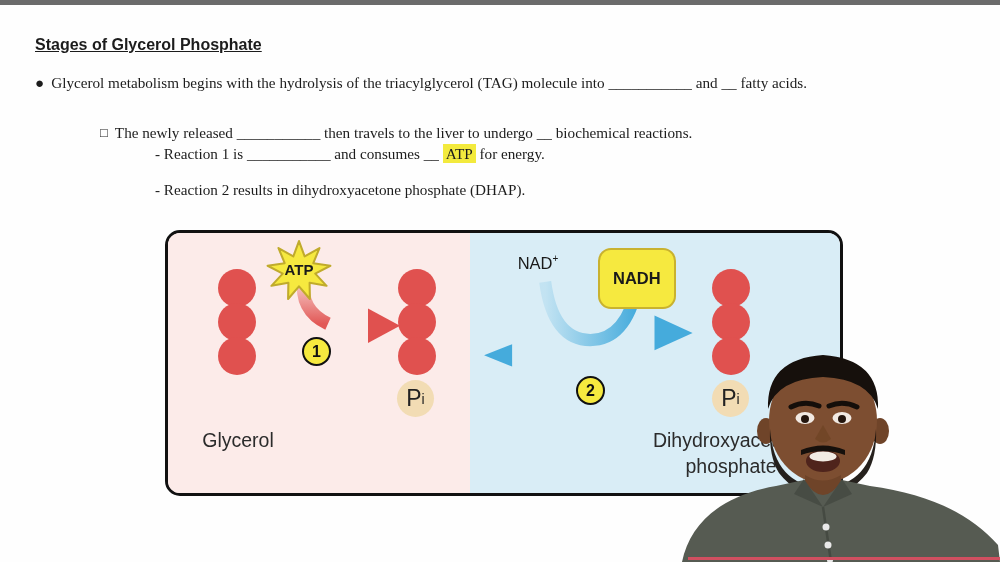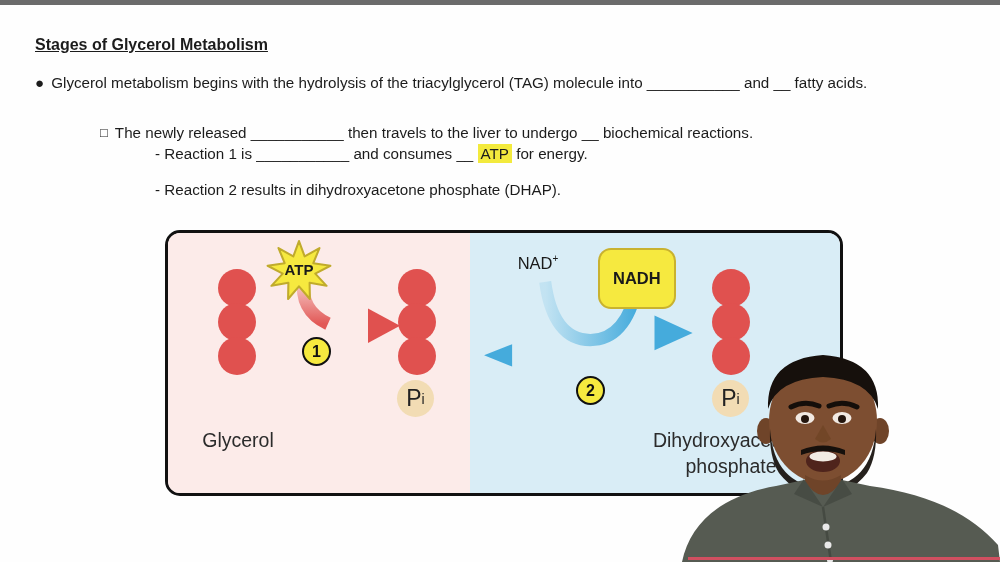--- a/index.html
+++ b/index.html
@@ -12,21 +12,21 @@
     overflow: hidden;
   }
   .topbar {
     position: absolute; left: 0; top: 0; width: 1000px; height: 5px;
     background: var(--topbar, #6b6b6b);
   }
   .slide-title {
     position: absolute; left: 35px; top: 36px;
     font-size: 16px; font-weight: bold; text-decoration: underline;
   }
-  .textline { position: absolute; font-size: 15.2px; white-space: nowrap; }
+  .textline { position: absolute; font-size: 15.2px; white-space: nowrap; font-family: Liberation Serif, serif; }
   .b1 { left: 35px;  top: 74px;  }
   .b2 { left: 100px; top: 124px; }
   .r1 { left: 155px; top: 145px; }
   .r2 { left: 155px; top: 181px; }
   .marker { display: inline-block; margin-right: 7px; }
   .marker.square { font-size: 13px; position: relative; top: -1px; }
   .hl {
     background: var(--highlight-yellow, #f3ea3d);
     padding: 1px 3px;
   }
@@ -86,21 +86,21 @@
   .webcam-line {
     position: absolute; left: 688px; top: 557px; width: 312px; height: 2.5px;
     background: var(--webcam-line-red, #d04f60);
   }
 </style>
 </head>
 <body>
 
 <div class="topbar"></div>
 
-<div class="slide-title">Stages of Glycerol Metabolism</div>
+<div class="slide-title">Stages of Glycerol Phosphate</div>
 
 <div class="textline b1"><span class="marker">●</span><span>Glycerol metabolism begins with the hydrolysis of the triacylglycerol (TAG) molecule into ___________ and __ fatty acids.</span></div>
 
 <div class="textline b2"><span class="marker square">□</span><span>The newly released ___________ then travels to the liver to undergo __ biochemical reactions.</span></div>
 
 <div class="textline r1"><span>- Reaction 1 is ___________ and consumes __ </span><span class="hl">ATP</span><span> for energy.</span></div>
 
 <div class="textline r2">- Reaction 2 results in dihydroxyacetone phosphate (DHAP).</div>
 
 <div class="diagram">

